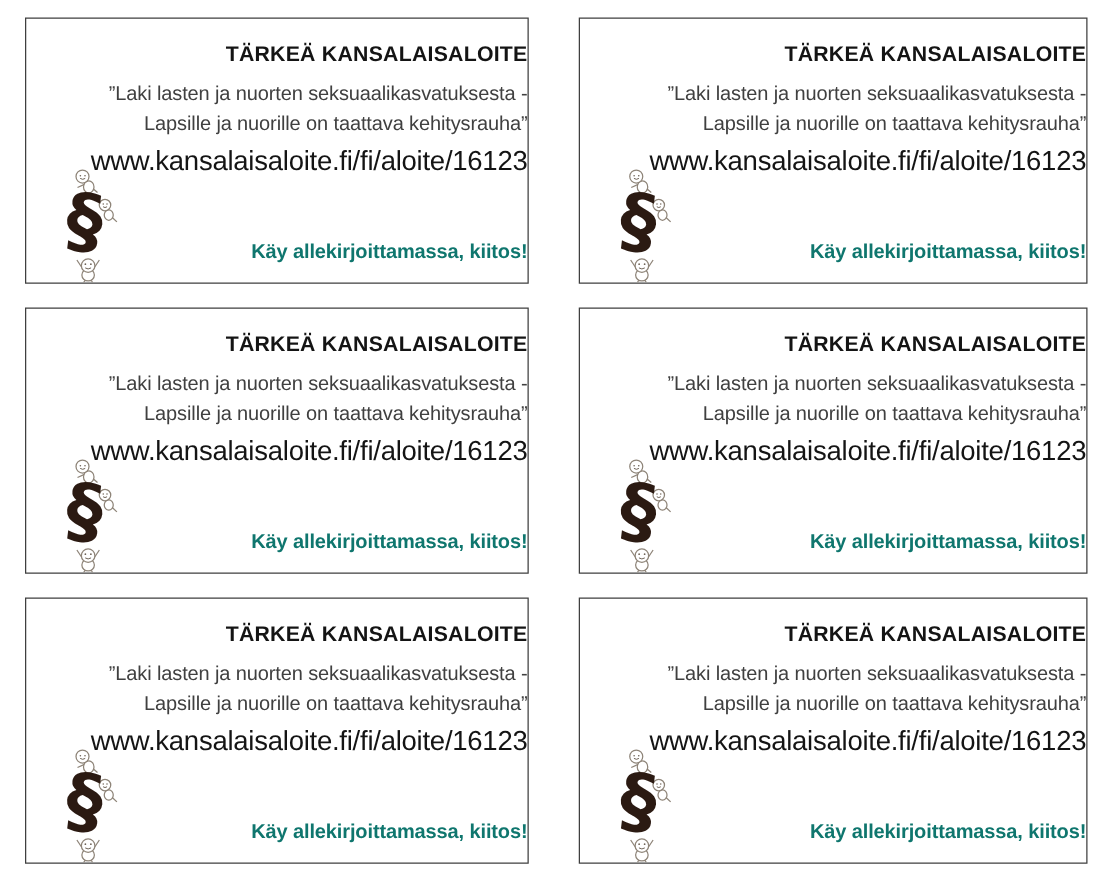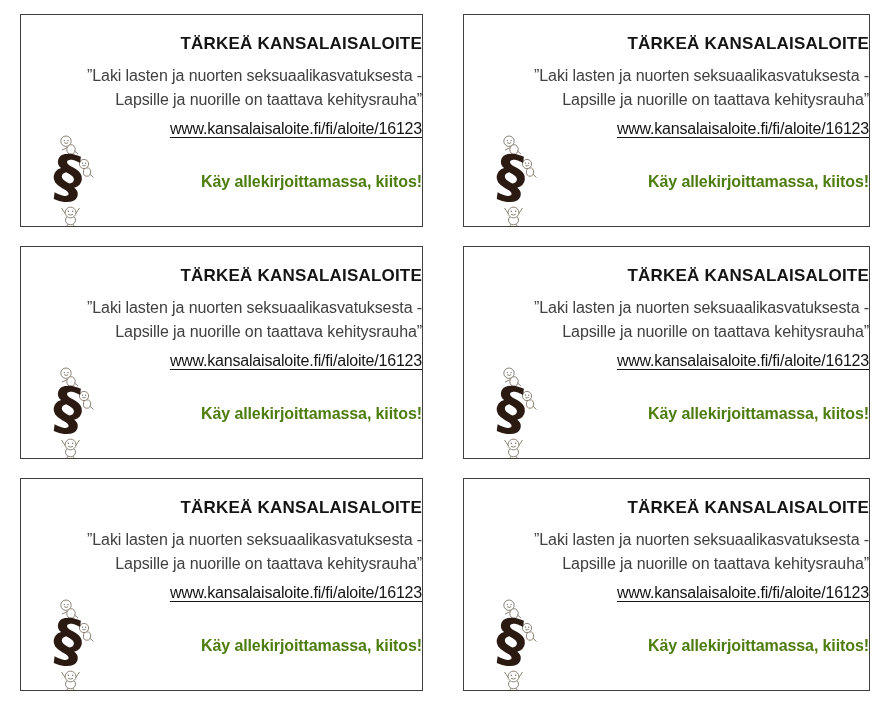--- a/index.html
+++ b/index.html
@@ -17,26 +17,26 @@
     border:1px solid #3f3f3f;text-align:right;padding-top:19px;
   }
   .card-title{
     font-size:17px;font-weight:bold;line-height:20px;letter-spacing:.2px;color:#141414;
   }
   .quote{
     margin-top:10px;font-size:16px;line-height:24px;letter-spacing:-.1px;color:#404040;
   }
   .link-row{margin-top:6px;line-height:21px;}
   .link{
-    font-size:16px;letter-spacing:-.2px;color:#141414;
-    text-decoration:underline;text-underline-offset:3px;cursor:pointer;
+    font-size:22px;letter-spacing:-.2px;color:#141414;
+    text-underline-offset:3px;cursor:pointer;
   }
   .cta{
-    margin-top:33px;font-size:16px;font-weight:bold;line-height:20px;
-    letter-spacing:-.1px;color:#4d7c0f;
+    margin-top:50px;font-size:16px;font-weight:bold;line-height:20px;
+    letter-spacing:-.1px;color:#0f766e;
   }
   .icon{position:absolute;left:26px;top:120px;width:52px;height:91px;}
   .icon svg{display:block;width:100%;height:100%;}
 </style>
 </head>
 <body>
 
 <div class="page">
   <div class="grid">
 

